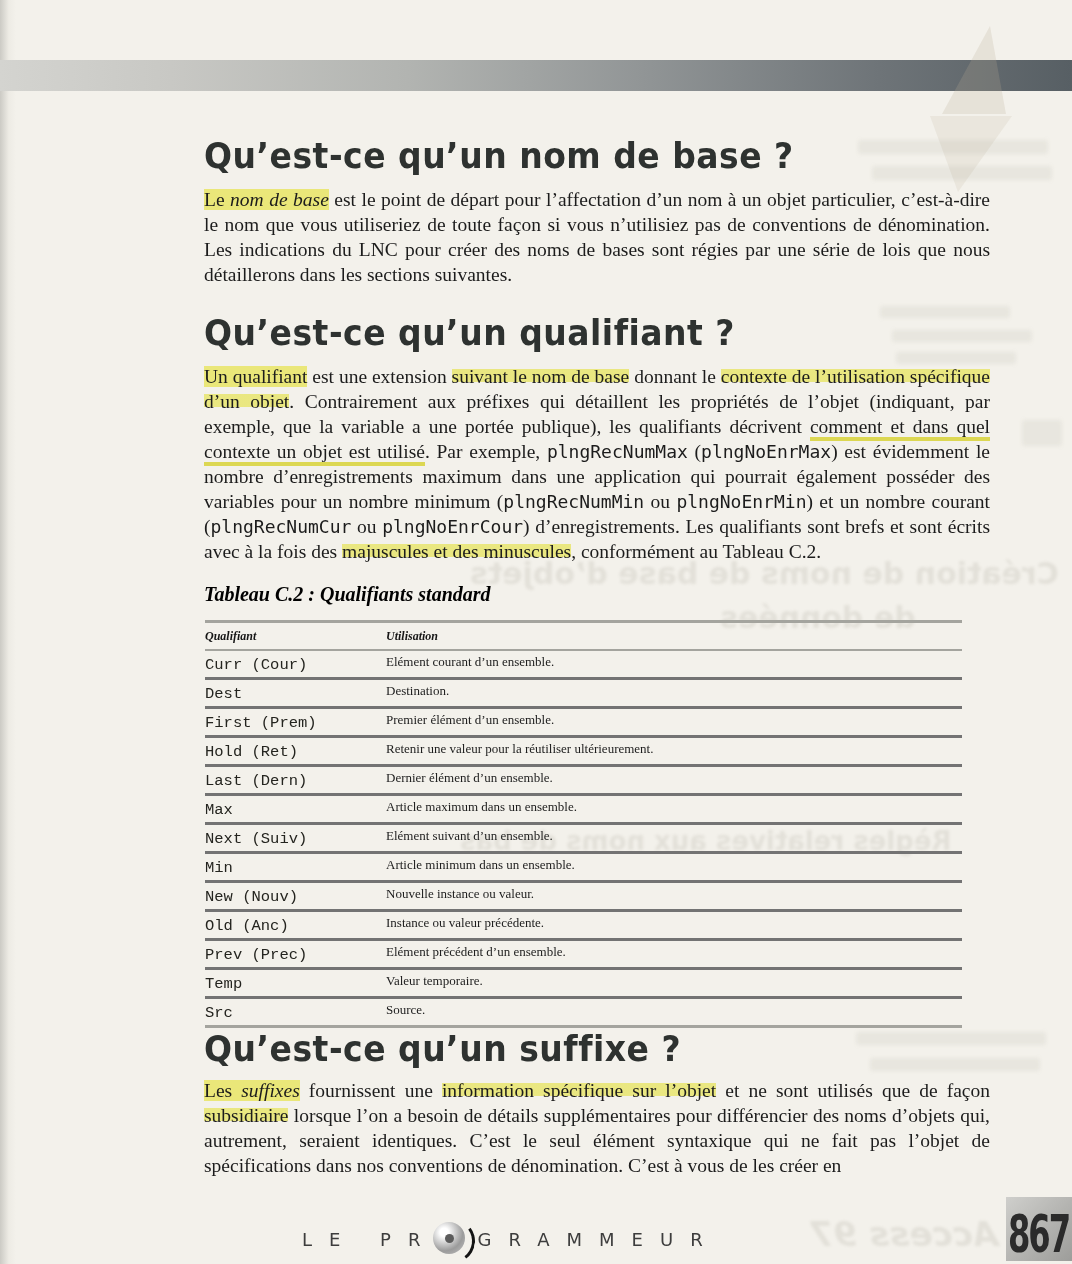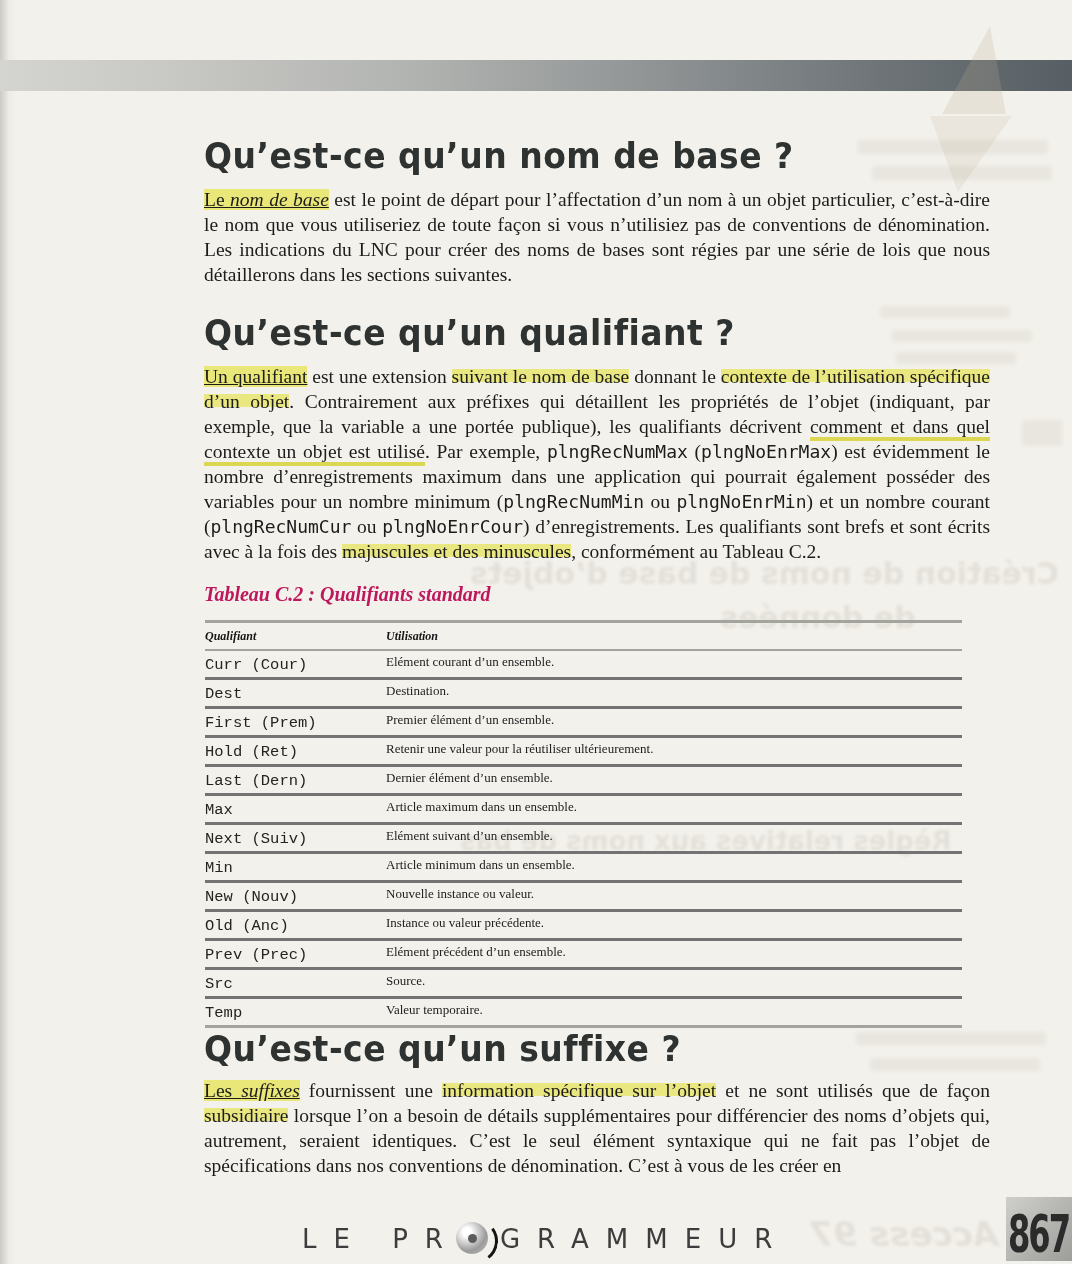--- a/index.html
+++ b/index.html
@@ -24,39 +24,39 @@
   .ghost.it{font-style:italic;}
   
   .h{position:absolute;left:204px;font-family:"DejaVu Sans",sans-serif;font-weight:800;
     font-size:33px;line-height:38px;color:#2e3230;letter-spacing:.5px;
     transform:scaleY(1.08);transform-origin:left top;white-space:nowrap;}
   
   .p{position:absolute;left:204px;width:786px;font-size:19.5px;line-height:25px;
     text-align:justify;color:#1c1c1c;}
   .p .it{font-style:italic;margin-top:45px;}
   .p .code{font-family:"DejaVu Sans Mono",monospace;font-size:18px;}
-  .hl{background:rgba(227,224,52,.62);text-decoration:underline;}
+  .hl{background:rgba(227,224,52,.62);}
   .hlm{background:linear-gradient(to bottom,rgba(227,224,52,0) 12%,rgba(227,224,52,.58) 12%,rgba(227,224,52,.58) 78%,rgba(227,224,52,0) 78%);}
   .hlu{box-shadow:0 4px 0 rgba(214,209,44,.8);}
   
   .caption{position:absolute;left:204px;top:583px;font-family:"Liberation Serif",serif;
-    font-weight:bold;font-style:italic;font-size:20px;color:#be185d;}
+    font-weight:bold;font-style:italic;font-size:20px;color:#000000;}
   .tbl{position:absolute;left:205px;top:620px;width:757px;
     border-top:3px solid #a4a49e;border-bottom:3px solid #a4a49e;}
   .tbl .hdr{display:grid;grid-template-columns:181px 1fr;padding:6px 0 5px;
     border-bottom:2px solid #a4a49e;font-family:"Liberation Serif",serif;
     font-weight:bold;font-style:italic;font-size:12px;color:#161616;}
   .tbl .row{display:grid;grid-template-columns:181px 1fr;padding:3px 0 2px;
     border-top:3px solid #737373;min-height:21px;}
   .tbl .row:first-child{border-top:none;}
   .qcol{font-family:Liberation Mono, monospace;font-size:15.5px;color:#24241f;padding-top:2px;}
   .ucol{font-family:"Liberation Serif",serif;font-size:13px;color:#1c1c1c;}
   
   .footer-brand{position:absolute;left:302px;top:1219px;display:flex;align-items:center;
-    font-family:"DejaVu Sans",sans-serif;font-size:26px;font-weight:500;
+    font-family:"DejaVu Sans",sans-serif;font-size:18px;font-weight:500;
     letter-spacing:17px;color:#3d3d3d;}
   .logo{position:relative;width:40px;height:40px;margin:0 6px 0 -6px;flex:none;}
   .logo .sphere{position:absolute;left:2px;top:3px;width:32px;height:32px;border-radius:50%;
     background:radial-gradient(circle at 35% 32%,#ffffff 0 14%,#d9d9d9 32%,#9b9b9b 62%,#c2c2c2 100%);}
   .logo .core{position:absolute;left:14px;top:15px;width:9px;height:9px;border-radius:50%;background:#5c5c5c;}
   .logo .arc{position:absolute;left:0;top:0;width:38px;height:38px;border-radius:50%;
     border:3px solid transparent;border-right-color:#141414;transform:rotate(8deg);}
   .pagebox{position:absolute;right:0;top:1197px;width:66px;height:64px;
     background:linear-gradient(135deg,#cfcfcc 0%,#b3b3b0 55%,#9d9d9a 100%);
     display:flex;align-items:flex-end;justify-content:center;}
@@ -138,26 +138,26 @@
       </div>
       <div class="row">
         <span class="qcol">Old (Anc)</span>
         <span class="ucol">Instance ou valeur précédente.</span>
       </div>
       <div class="row">
         <span class="qcol">Prev (Prec)</span>
         <span class="ucol">Elément précédent d’un ensemble.</span>
       </div>
       <div class="row">
+        <span class="qcol">Temp</span>
+        <span class="ucol">Valeur temporaire.</span>
+      </div>
+      <div class="row">
         <span class="qcol">Src</span>
         <span class="ucol">Source.</span>
-      </div>
-      <div class="row">
-        <span class="qcol">Temp</span>
-        <span class="ucol">Valeur temporaire.</span>
       </div>
     </div>
 </div>
 
 <div class="h" style="top:1029px">Qu’est-ce qu’un suffixe ?</div>
 <div class="p" style="top:1078px"><span class="hl">Les </span><span class="hl it">suffixes</span><span> fournissent une </span><span class="hlm">information spécifique sur l’objet</span><span> et ne sont utilisés que de façon </span><span class="hlm">subsidiaire</span><span> lorsque l’on a besoin de détails supplémentaires pour différencier des noms d’objets qui, autrement, seraient identiques. C’est le seul élément syntaxique qui ne fait pas l’objet de spécifications dans nos conventions de dénomination. C’est à vous de les créer en</span></div>
 
 <div class="footer-brand">
   <span>LE PR</span>
   <span class="logo">

